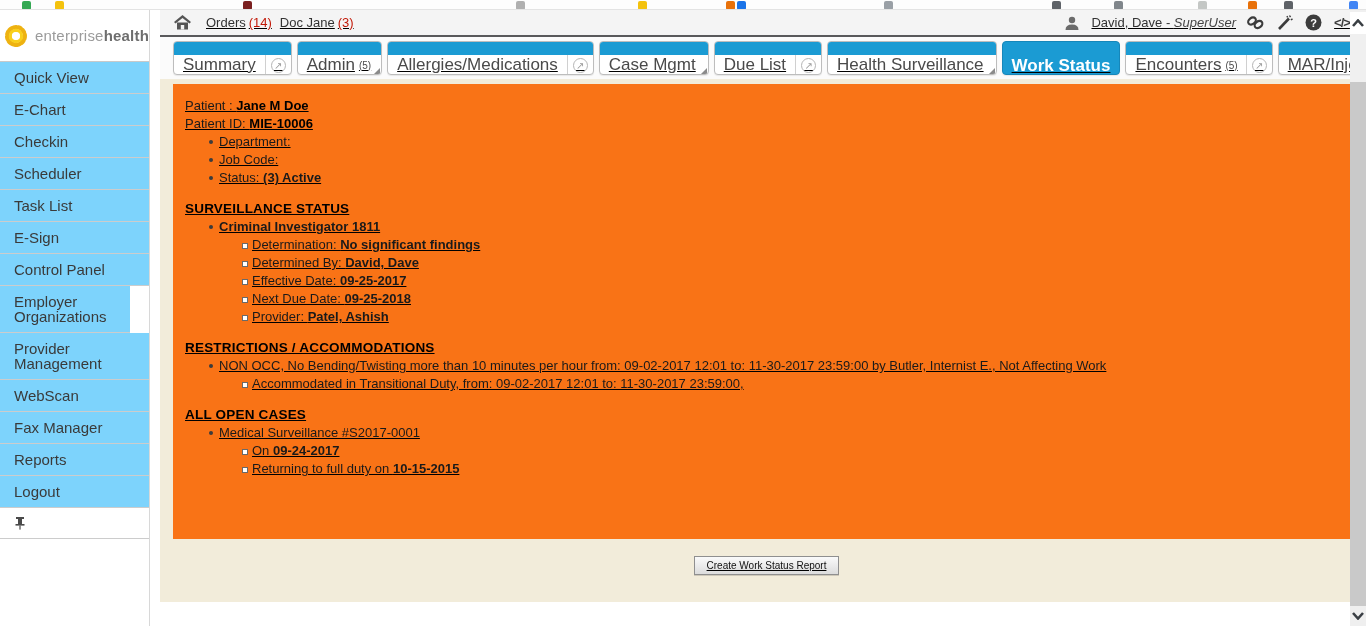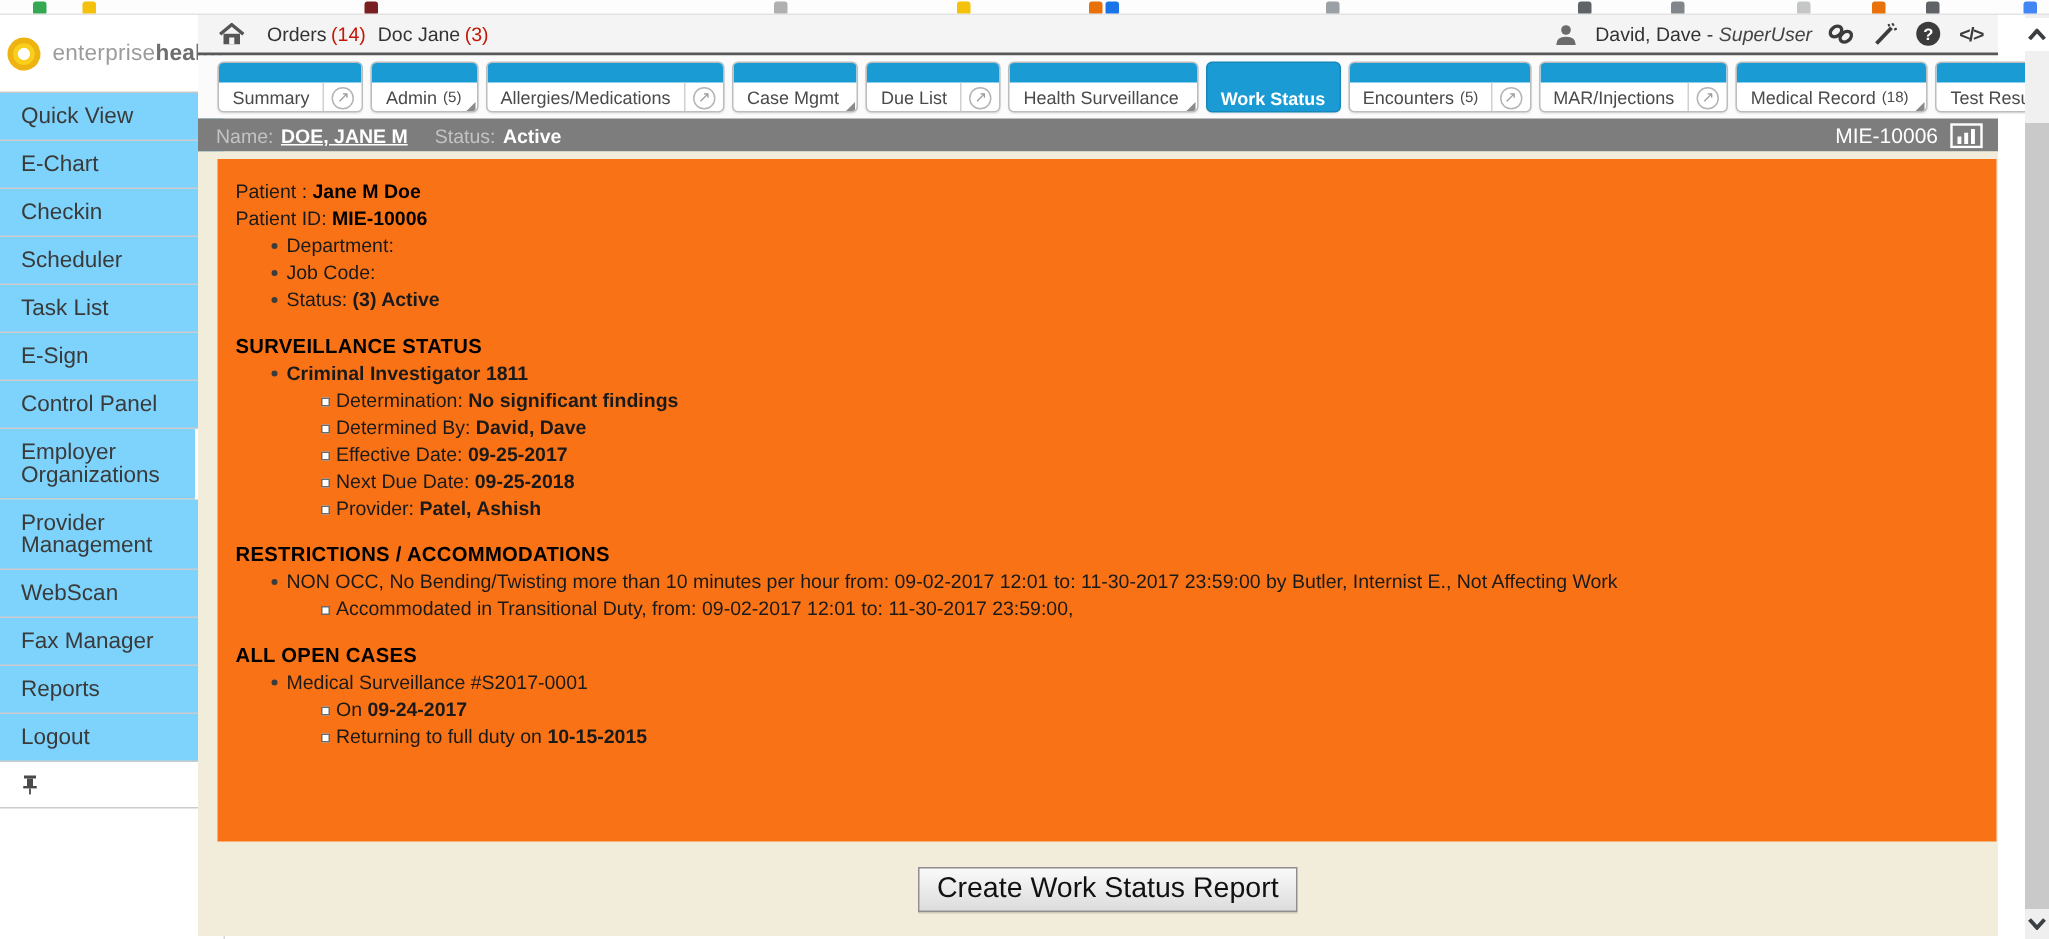--- a/index.html
+++ b/index.html
@@ -13,39 +13,39 @@
   
   #sidebar { position:absolute; left:0; top:10px; width:150px; height:616px; background:#fff; border-right:1px solid #d8d8d8; }
   #logo { height:52px; display:flex; align-items:center; padding-left:4px; border-bottom:1px solid #c9c9c9; }
   #logo-text { margin-left:7px; font-size:15px; color:#9b9b9b; letter-spacing:0.2px; }
   #logo-text b { color:#6e6e6e; }
   .side-item { padding:8px 0 8px 14px; font-size:15px; color:#3a3a3a; border-bottom:1px solid #ccc; min-height:31px; display:flex; align-items:center; cursor:pointer; background:#7dd3fc; }
   .side-item span { line-height:15px; }
   #pin-row { padding:7px 0 7px 14px; border-bottom:1px solid #ccc; height:31px; display:flex; align-items:center; cursor:pointer; }
 
   
-  #main { position:absolute; left:132px; top:10px; width:1200px; height:616px; }
+  #main { position:absolute; left:160px; top:10px; width:1200px; height:616px;text-decoration:underline; }
 
   
   #header { height:27px; background:#f4f4f4; border-bottom:2px solid #59595b; display:flex; align-items:center; padding:0 8px 0 12px; }
   #header .hlink { font-size:13px; color:#333; margin-right:8px; cursor:pointer; }
   #header .hcount { color:#c21807; margin-left:3px; }
   #header-left { display:flex; align-items:center; flex:1; }
   #header-right { display:flex; align-items:center; gap:9px; }
   #user-name { font-size:13px; color:#333; }
   #user-name i { color:#444; }
   .hdr-icon { width:20px; height:18px; display:flex; align-items:center; justify-content:center; cursor:pointer; }
   #code-icon { font-weight:bold; font-size:13px; color:#3c3c3c; letter-spacing:-1px; }
 
   
   #tabrow { height:42px; background:#fbfbfb; display:flex; align-items:flex-start; padding:4px 4px 0 13px; gap:5px; }
   .tab { position:relative; height:34px; border:1px solid #bdbdbd; border-radius:4px; background:#fff; overflow:hidden; cursor:pointer; flex:0 0 auto; box-shadow:0 1px 1px rgba(0,0,0,0.08); }
   .tab-blue { height:13px; background:#1b9bd3; }
   .tab-body { position:relative; height:20px; display:flex; align-items:center; }
-  .tab-label { padding:0 9px; font-size:12px; color:#4a4a4a; white-space:nowrap; }
+  .tab-label { padding:0 9px; font-size:17px; color:#4a4a4a; white-space:nowrap; }
   .tab-count { font-size:10px; color:#4a4a4a; margin-left:2px; margin-right:8px; position:relative; left:-6px; }
   .tab-pop { border-left:1px solid #d0d0d0; width:26px; height:20px; display:flex; align-items:center; justify-content:center; }
   .pop-circle { width:15px; height:15px; border:1px solid #b5b5b5; border-radius:50%; color:#9a9a9a; font-size:10px; line-height:13px; text-align:center; }
   .tab-fold { position:absolute; right:1px; bottom:1px; width:0; height:0; border-left:6px solid transparent; border-bottom:6px solid #8a8a8a; }
   .tab.active { background:#1b9bd3; border-color:#1687ba; }
   .tab.active .tab-label { color:#fff; font-weight:bold; }
   .tab.active .tab-bodyfull { height:48px; display:flex; align-items:center; }
 
   
   #patientbar { height:22px; background:#7d7d7d; display:flex; align-items:center; padding:0 10px 0 12px; }
@@ -62,21 +62,21 @@
   .pline { font-size:13px; color:#1a1a1a; line-height:18px; }
   .pline b { color:#000; }
   .sect-head { font-size:13.5px; font-weight:bold; color:#000; margin-top:13px; line-height:18px; letter-spacing:0.2px; }
   .b1 { position:relative; padding-left:34px; font-size:13px; color:#1a1a1a; line-height:18px; }
   .b1::before { content:""; position:absolute; left:24px; top:7px; width:4px; height:4px; background:#3c3c3c; border-radius:50%; }
   .b2 { position:relative; padding-left:67px; font-size:13px; color:#1a1a1a; line-height:18px; }
   .b2::before { content:""; position:absolute; left:57px; top:7px; width:4px; height:4px; border:1px solid #6a6a6a; background:#fff; }
 
   
   #btn-wrap { display:flex; justify-content:center; margin-top:17px; }
-  #create-btn { font-family:"Liberation Sans", sans-serif; font-size:19px; color:#111; background:linear-gradient(#fafafa,#dcdcdc); border:1px solid #8f8f8f; padding:3px 12px; cursor:pointer; box-shadow:0 1px 0 rgba(0,0,0,0.15);text-align:center; }
+  #create-btn { font-family:"Liberation Sans", sans-serif; font-size:10px; color:#111; background:linear-gradient(#fafafa,#dcdcdc); border:1px solid #8f8f8f; padding:3px 12px; cursor:pointer; box-shadow:0 1px 0 rgba(0,0,0,0.15);text-align:center; }
 
   
   #scrollbar { position:absolute; right:0; top:10px; width:16px; height:616px; background:#f0f0f0; }
   #sb-up { position:absolute; top:2px; left:0; width:16px; height:22px; display:flex; align-items:center; justify-content:center; background:#fff; cursor:pointer; }
   #sb-thumb { position:absolute; top:72px; left:0; width:16px; height:533px; background:#c9c9c9; cursor:grab; }
   #sb-down { position:absolute; bottom:0; left:0; width:16px; height:20px; display:flex; align-items:center; justify-content:center; background:#efefef; cursor:pointer; }
 </style>
 </head>
 <body>
 
@@ -290,37 +290,20 @@
       <div class="tab">
         <div class="tab-blue"></div>
         <div class="tab-body">
           <span class="tab-label" style="padding-right:12px;">Test Results</span>
 
         </div>
       </div>
 
     </div>
 
-    <div id="patientbar">
-      <div id="pb-left">
-        <span class="plabel">Name:</span>
-        <span class="pname">DOE, JANE M</span>
-        <span class="plabel" style="margin-left:18px;">Status:</span>
-        <span class="pstatus">Active</span>
-      </div>
-      <div id="pb-right">
-        <span id="pb-id">MIE-10006</span>
-        <svg width="22" height="17" viewBox="0 0 22 17">
-          <rect x="1" y="1" width="20" height="15" fill="none" stroke="#fff" stroke-width="1.6"></rect>
-          <rect x="5" y="9" width="2.6" height="5" fill="#fff"></rect>
-          <rect x="9.5" y="6.5" width="2.6" height="7.5" fill="#fff"></rect>
-          <rect x="14" y="4" width="2.6" height="10" fill="#fff"></rect>
-        </svg>
-      </div>
-    </div>
 
     <div id="content">
       <div id="panel">
         <div class="pline"><span>Patient : </span><b>Jane M Doe</b></div>
         <div class="pline"><span>Patient ID: </span><b>MIE-10006</b></div>
 
         <div class="b1"><span>Department:</span><b></b></div>
         <div class="b1"><span>Job Code:</span><b></b></div>
         <div class="b1"><span>Status: </span><b>(3) Active</b></div>
 

